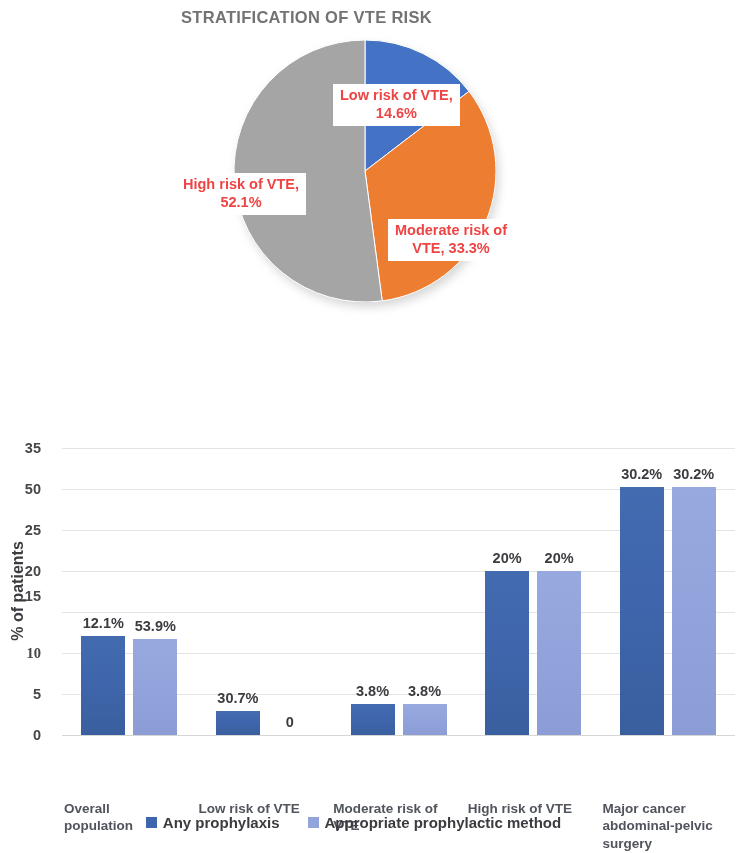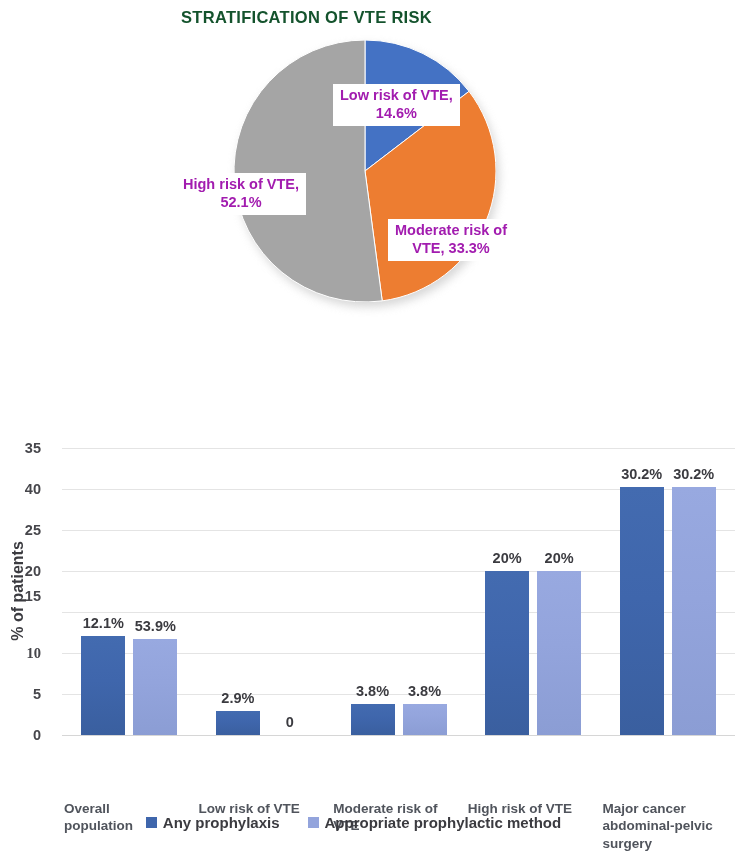--- a/index.html
+++ b/index.html
@@ -24,21 +24,21 @@
     height: 390px;
   }
   .fig-title {
     position: absolute;
     left: 0;
     width: 613px;
     text-align: center;
     font-weight: bold;
     font-size: 16.5px;
     letter-spacing: 0.3px;
-    color: #14532d;
+    color: #737373;
   }
   #pie-title { top: 8px; }
 
   #pie-wrap {
     position: absolute;
     left: 234px;
     top: 40px;
     width: 262px;
     height: 262px;
   }
@@ -49,21 +49,21 @@
     border-radius: 50%;
     background: #c9c9c9;
     filter: blur(5px);
     opacity: 0.75;
   }
   #pie-svg { position: absolute; left: 0; top: 0; }
 
   .pie-label {
     position: absolute;
     background: #ffffff;
-    color: #a21caf;
+    color: #ef4444;
     font-weight: bold;
     font-size: 14.5px;
     line-height: 1.22;
     text-align: center;
     padding: 3px 7px 4px 7px;
     box-sizing: border-box;
     white-space: nowrap;
   }
   #label-low  { left: 333px; top: 84px; }
   #label-high { left: 176px; top: 173px; }
@@ -219,30 +219,30 @@
         <div class="gridline" style="top: 41px;"></div>
         <div class="gridline" style="top: 0px;"></div>
       </div>
     <div id="yticks">
         <div class="ytick" style="top: 287px;">0</div>
         <div class="ytick" style="top: 246px;">5</div>
         <div class="ytick" style="top: 205px; font-family: Liberation Serif, serif;">10</div>
         <div class="ytick" style="top: 148px;">15</div>
         <div class="ytick" style="top: 123px;">20</div>
         <div class="ytick" style="top: 82px;">25</div>
-        <div class="ytick" style="top: 41px;">40</div>
+        <div class="ytick" style="top: 41px;">50</div>
         <div class="ytick" style="top: 0px;">35</div>
       </div>
     <div id="bars">
         <div class="bar dark" style="left: 19.3px; width: 44px; height: 99.2px;"></div>
         <div class="bar-value" style="left: 41.3px; top: 166.8px; text-align: right;">12.1%</div>
         <div class="bar light" style="left: 71.3px; width: 44px; height: 95.9px;"></div>
         <div class="bar-value" style="left: 93.3px; top: 170.1px;">53.9%</div>
         <div class="bar dark" style="left: 153.9px; width: 44px; height: 23.8px;"></div>
-        <div class="bar-value" style="left: 175.9px; top: 242.2px;">2.9%</div>
+        <div class="bar-value" style="left: 175.9px; top: 242.2px;">30.7%</div>
         <div class="bar-value" style="left: 227.9px; top: 266px;">0</div>
         <div class="bar dark" style="left: 288.5px; width: 44px; height: 31.2px;"></div>
         <div class="bar-value" style="left: 310.5px; top: 234.8px;">3.8%</div>
         <div class="bar light" style="left: 340.5px; width: 44px; height: 31.2px;"></div>
         <div class="bar-value" style="left: 362.5px; top: 234.8px;">3.8%</div>
         <div class="bar dark" style="left: 423.1px; width: 44px; height: 164px;"></div>
         <div class="bar-value" style="left: 445.1px; top: 102px;">20%</div>
         <div class="bar light" style="left: 475.1px; width: 44px; height: 164px;"></div>
         <div class="bar-value" style="left: 497.1px; top: 102px;">20%</div>
         <div class="bar dark" style="left: 557.7px; width: 44px; height: 247.6px;"></div>

